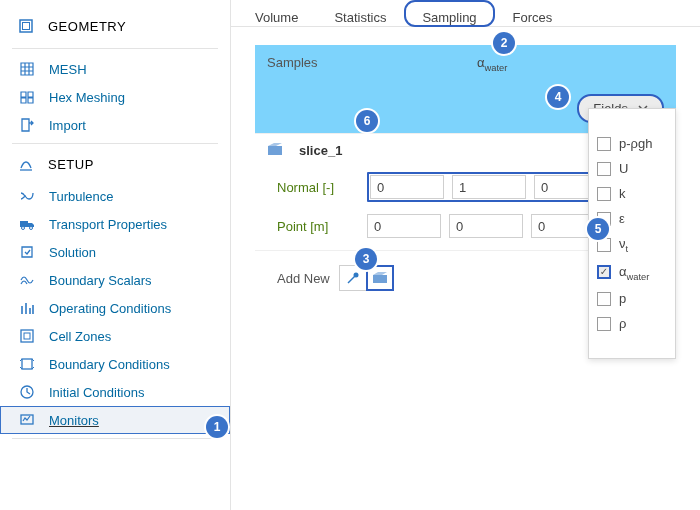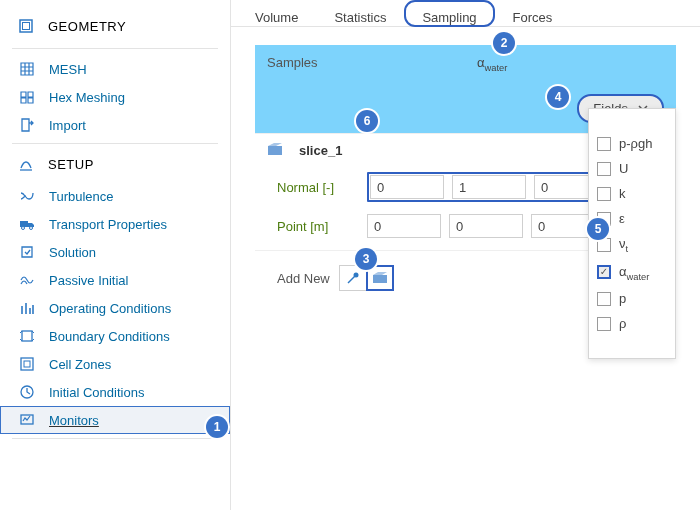--- a/index.html
+++ b/index.html
@@ -122,47 +122,47 @@
           </svg>
         </span>
       <span class="label">Solution</span>
     </div>
     <div class="nav-item">
       <span class="icon">
           <svg viewBox="0 0 16 16">
             <path d="M2 8c2-4 4-4 6 0s4 4 6 0M2 12c2-4 4-4 6 0" stroke="#2f79c4" stroke-width="1.2" fill="none"></path>
           </svg>
         </span>
-      <span class="label">Passive Initial</span>
+      <span class="label">Boundary Scalars</span>
     </div>
     <div class="nav-item">
       <span class="icon">
           <svg viewBox="0 0 16 16">
             <path d="M3 14V6m4 8V3m4 11V8m3 6V5" stroke="#2f79c4" stroke-width="1.6" fill="none"></path>
           </svg>
         </span>
       <span class="label">Operating Conditions</span>
+    </div>
+    <div class="nav-item">
+      <span class="icon">
+          <svg viewBox="0 0 16 16">
+            <rect x="2" y="2" width="12" height="12" stroke="#2f79c4" stroke-width="1.3" fill="none"></rect>
+            <rect x="5" y="5" width="6" height="6" stroke="#2f79c4" stroke-width="1" fill="none"></rect>
+          </svg>
+        </span>
+      <span class="label">Cell Zones</span>
     </div>
     <div class="nav-item">
       <span class="icon">
           <svg viewBox="0 0 16 16">
             <rect x="3" y="3" width="10" height="10" stroke="#2f79c4" stroke-width="1.3" fill="none"></rect>
             <path d="M3 3l-2 2M13 3l2 2M3 13l-2-2M13 13l2-2" stroke="#2f79c4" stroke-width="1"></path>
           </svg>
         </span>
       <span class="label">Boundary Conditions</span>
-    </div>
-    <div class="nav-item">
-      <span class="icon">
-          <svg viewBox="0 0 16 16">
-            <rect x="2" y="2" width="12" height="12" stroke="#2f79c4" stroke-width="1.3" fill="none"></rect>
-            <rect x="5" y="5" width="6" height="6" stroke="#2f79c4" stroke-width="1" fill="none"></rect>
-          </svg>
-        </span>
-      <span class="label">Cell Zones</span>
     </div>
     <div class="nav-item">
       <span class="icon">
           <svg viewBox="0 0 16 16">
             <circle cx="8" cy="8" r="6" stroke="#2f79c4" stroke-width="1.3" fill="none"></circle>
             <path d="M8 4v4l3 2" stroke="#2f79c4" stroke-width="1.3" fill="none"></path>
           </svg>
         </span>
       <span class="label">Initial Conditions</span>
     </div>

